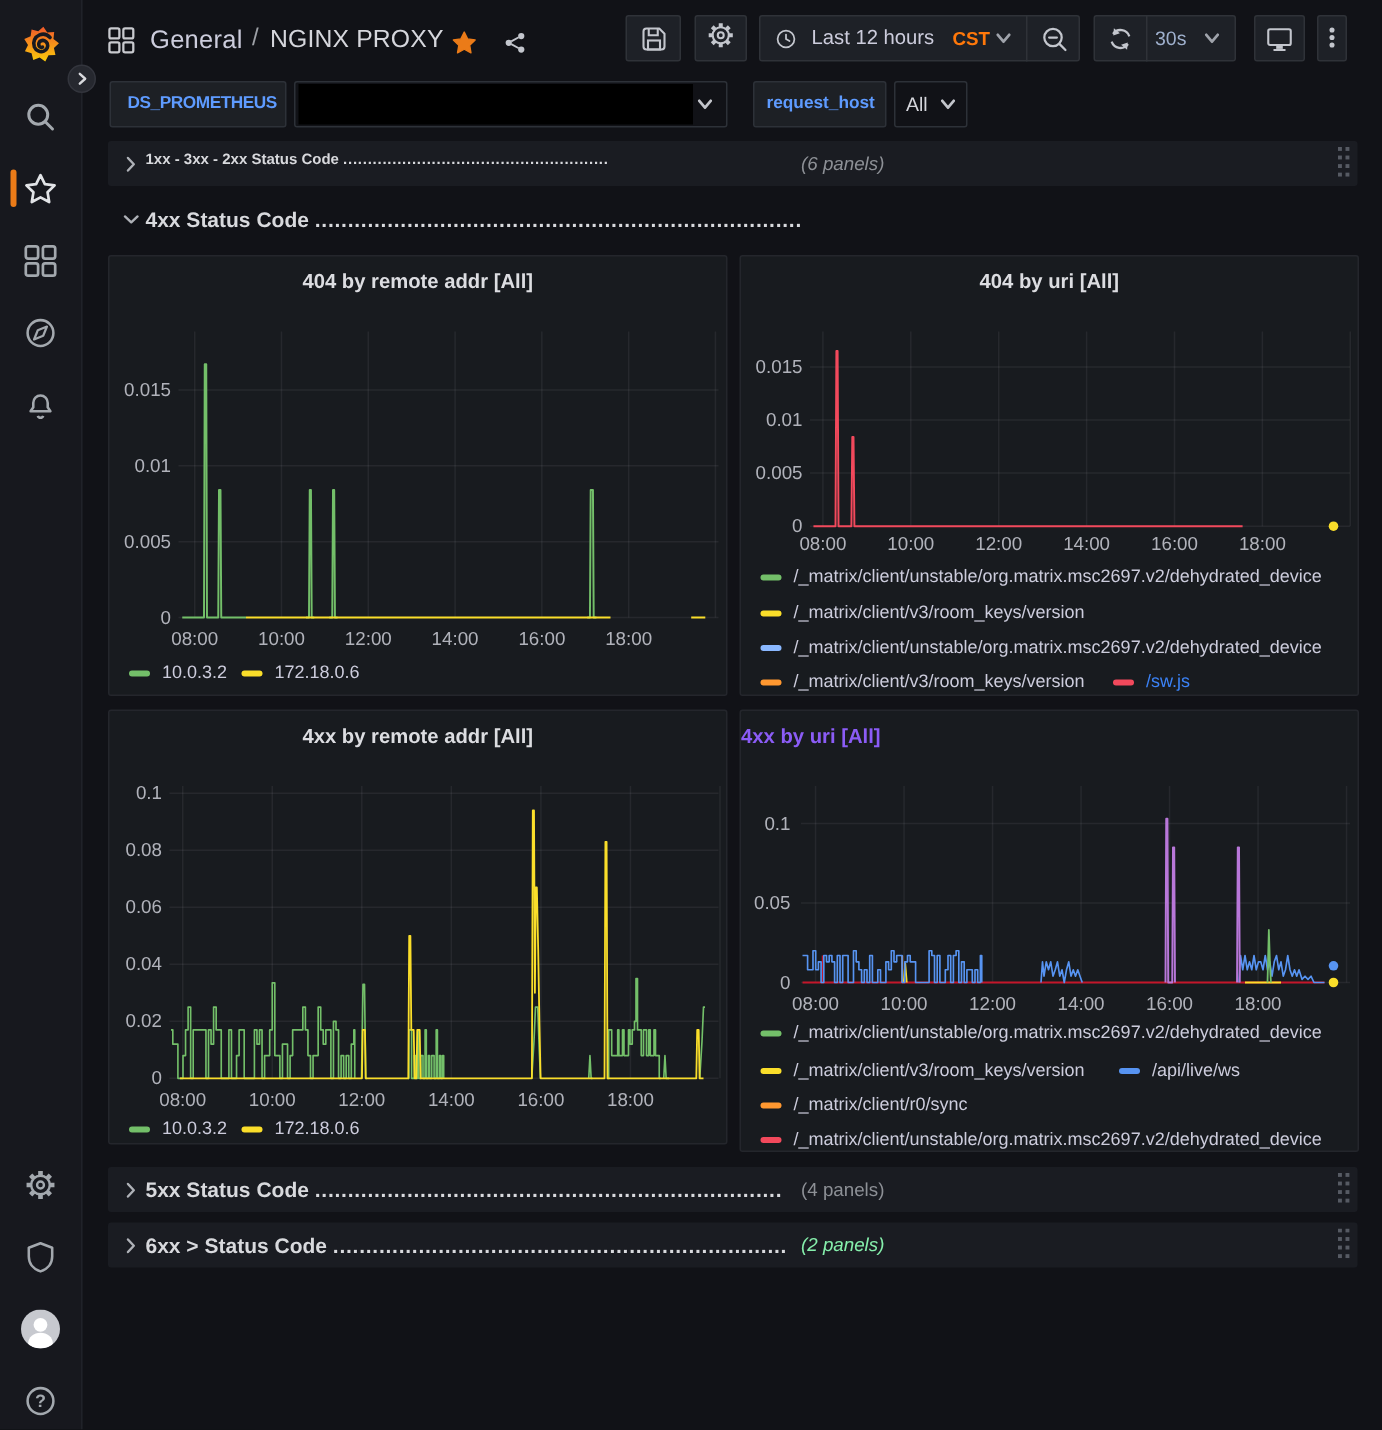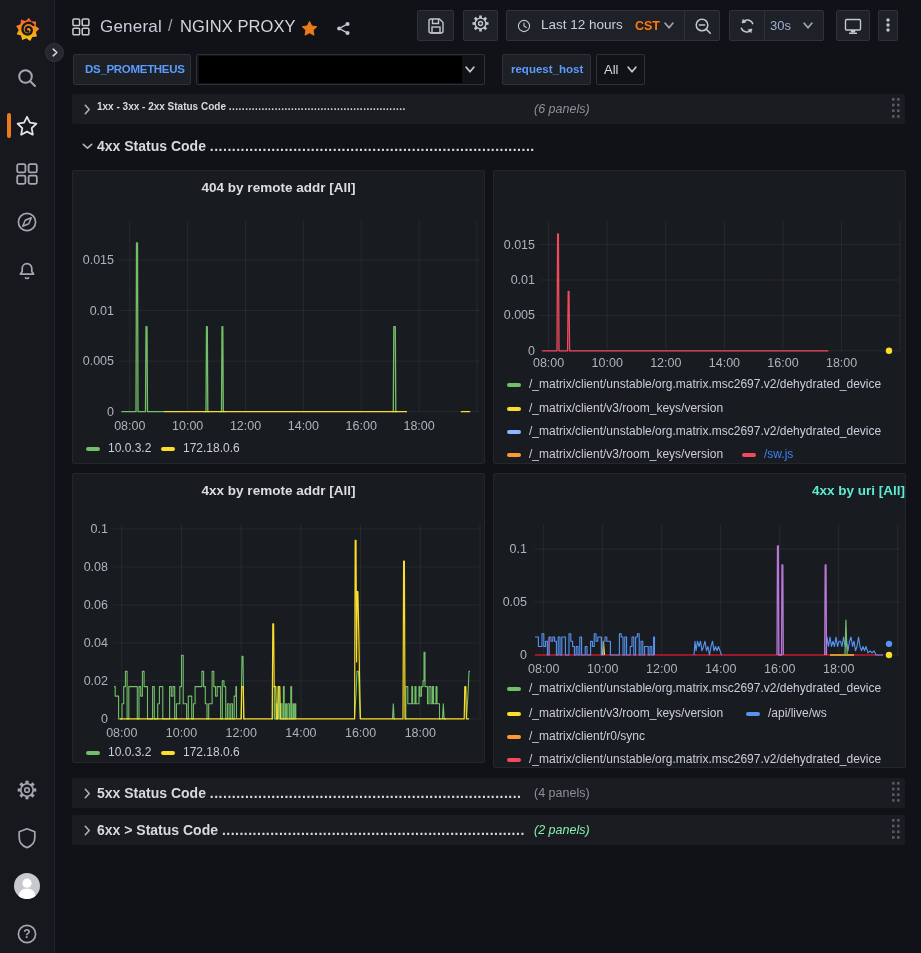--- a/index.html
+++ b/index.html
@@ -210,20 +210,21 @@
       <polyline points="318.5,240.7 320.3,240.7 320.8,155.7 322.3,155.7 322.8,240.7 324.6,240.7" fill="none" stroke="#73bf69" stroke-width="1.3" stroke-opacity="1.0" stroke-linejoin="round"></polyline>
       <polyline points="91.0,240.7 334.0,240.7" fill="none" stroke="#fade2a" stroke-width="1.3" stroke-opacity="1.0" stroke-linejoin="round"></polyline>
       <polyline points="387.8,240.7 397.2,240.7" fill="none" stroke="#fade2a" stroke-width="1.3" stroke-opacity="1.0" stroke-linejoin="round"></polyline>
     </svg>
     <div style="position:absolute;left:13px;top:276px;width:14px;height:4px;border-radius:2px;background:#73bf69"></div>
     <div style="position:absolute;left:35px;top:270px;font-size:12px;color:#ccccdc;white-space:nowrap">10.0.3.2</div>
     <div style="position:absolute;left:88px;top:276px;width:14px;height:4px;border-radius:2px;background:#fade2a"></div>
     <div style="position:absolute;left:110px;top:270px;font-size:12px;color:#ccccdc;white-space:nowrap">172.18.0.6</div>
   </div>
 <div style="position:absolute;left:493px;top:170px;width:413px;height:294px;background:#181b1f;border:1px solid #24262c;border-radius:2px;box-sizing:border-box;overflow:hidden">
+    <div style="position:absolute;left:0;right:0;top:9px;text-align:center;font-size:13.5px;font-weight:bold;color:#dcdde1">404 by uri [All]</div>
     <svg style="position:absolute;left:0;top:0" width="411" height="292" font-family="Liberation Sans">
       <line x1="54.6" y1="50" x2="54.6" y2="179.8" stroke="rgba(204,204,220,0.08)" stroke-width="1"></line>
       <line x1="113.2" y1="50" x2="113.2" y2="179.8" stroke="rgba(204,204,220,0.08)" stroke-width="1"></line>
       <line x1="171.8" y1="50" x2="171.8" y2="179.8" stroke="rgba(204,204,220,0.08)" stroke-width="1"></line>
       <line x1="230.4" y1="50" x2="230.4" y2="179.8" stroke="rgba(204,204,220,0.08)" stroke-width="1"></line>
       <line x1="289.0" y1="50" x2="289.0" y2="179.8" stroke="rgba(204,204,220,0.08)" stroke-width="1"></line>
       <line x1="347.6" y1="50" x2="347.6" y2="179.8" stroke="rgba(204,204,220,0.08)" stroke-width="1"></line>
       <line x1="406.20000000000005" y1="50" x2="406.20000000000005" y2="179.8" stroke="rgba(204,204,220,0.08)" stroke-width="1"></line>
       <line x1="46" y1="144.4" x2="406" y2="144.4" stroke="rgba(204,204,220,0.08)" stroke-width="1"></line>
       <line x1="46" y1="109.00000000000001" x2="406" y2="109.00000000000001" stroke="rgba(204,204,220,0.08)" stroke-width="1"></line>
@@ -290,21 +291,21 @@
       <polyline points="369.5,244.9 370.3,229.7 371.1,244.9 373.0,244.9" fill="none" stroke="#73bf69" stroke-width="1.1" stroke-opacity="1.0" stroke-linejoin="round"></polyline>
       <polyline points="393.5,244.9 395.0,220.2 396.0,197.4 397.0,197.4" fill="none" stroke="#73bf69" stroke-width="1.1" stroke-opacity="1.0" stroke-linejoin="round"></polyline>
       <polyline points="47.0,244.9 168.3,244.9 168.8,212.6 170.3,212.6 170.8,244.9 199.2,244.9 199.8,149.9 200.6,149.9 201.2,212.6 202.8,212.6 203.4,244.9 204.6,244.9 205.2,212.6 206.8,212.6 207.4,244.9 281.6,244.9 282.2,66.3 283.0,66.3 283.6,187.9 284.2,117.6 284.9,117.6 285.8,159.4 286.6,206.9 287.4,244.9 330.0,244.9 330.6,87.2 331.4,87.2 332.0,244.9 391.2,244.9 391.8,212.6 392.8,212.6 393.4,244.9 396.0,244.9" fill="none" stroke="#fade2a" stroke-width="1.2" stroke-opacity="1.0" stroke-linejoin="round"></polyline>
     </svg>
     <div style="position:absolute;left:13px;top:277px;width:14px;height:4px;border-radius:2px;background:#73bf69"></div>
     <div style="position:absolute;left:35px;top:271px;font-size:12px;color:#ccccdc;white-space:nowrap">10.0.3.2</div>
     <div style="position:absolute;left:88px;top:277px;width:14px;height:4px;border-radius:2px;background:#fade2a"></div>
     <div style="position:absolute;left:110px;top:271px;font-size:12px;color:#ccccdc;white-space:nowrap">172.18.0.6</div>
   </div>
 <div style="position:absolute;left:493px;top:473px;width:413px;height:295px;background:#181b1f;border:1px solid #24262c;border-radius:2px;box-sizing:border-box;overflow:hidden">
-    <div style="position:absolute;left:0;right:0;top:9px;text-align:right;font-size:13.5px;font-weight:bold;color:#5eead4">4xx by uri [All]</div>
+    <div style="position:absolute;left:0;right:0;top:9px;text-align:left;font-size:13.5px;font-weight:bold;color:#8b5cf6">4xx by uri [All]</div>
     <svg style="position:absolute;left:0;top:0" width="411" height="293" font-family="Liberation Sans">
       <line x1="49.7" y1="50" x2="49.7" y2="181.0" stroke="rgba(204,204,220,0.08)" stroke-width="1"></line>
       <line x1="108.7" y1="50" x2="108.7" y2="181.0" stroke="rgba(204,204,220,0.08)" stroke-width="1"></line>
       <line x1="167.7" y1="50" x2="167.7" y2="181.0" stroke="rgba(204,204,220,0.08)" stroke-width="1"></line>
       <line x1="226.7" y1="50" x2="226.7" y2="181.0" stroke="rgba(204,204,220,0.08)" stroke-width="1"></line>
       <line x1="285.7" y1="50" x2="285.7" y2="181.0" stroke="rgba(204,204,220,0.08)" stroke-width="1"></line>
       <line x1="344.7" y1="50" x2="344.7" y2="181.0" stroke="rgba(204,204,220,0.08)" stroke-width="1"></line>
       <line x1="403.7" y1="50" x2="403.7" y2="181.0" stroke="rgba(204,204,220,0.08)" stroke-width="1"></line>
       <line x1="40" y1="128.0" x2="406" y2="128.0" stroke="rgba(204,204,220,0.08)" stroke-width="1"></line>
       <line x1="40" y1="75.0" x2="406" y2="75.0" stroke="rgba(204,204,220,0.08)" stroke-width="1"></line>

